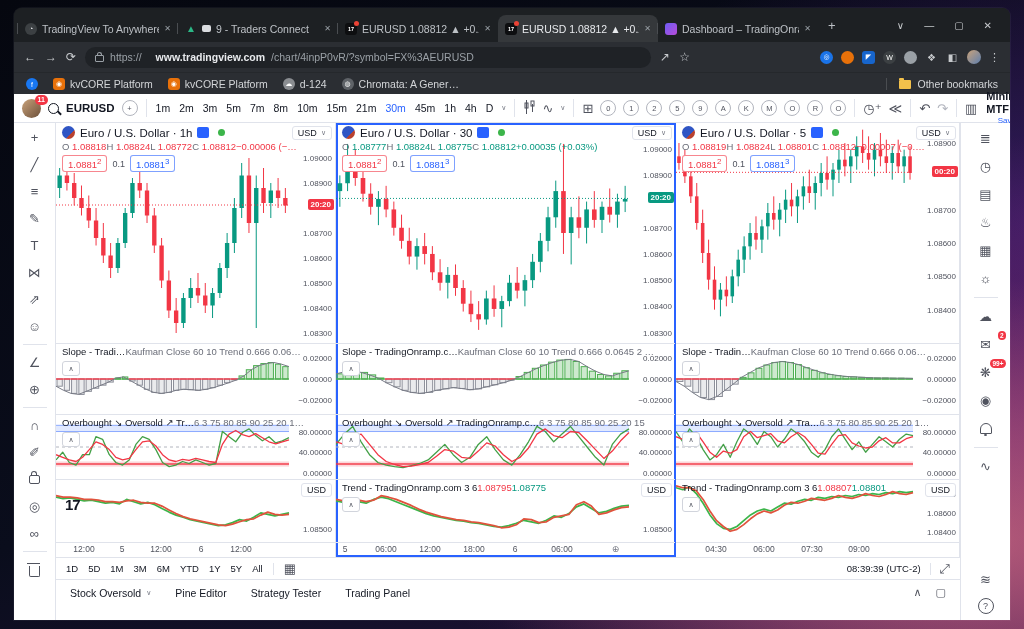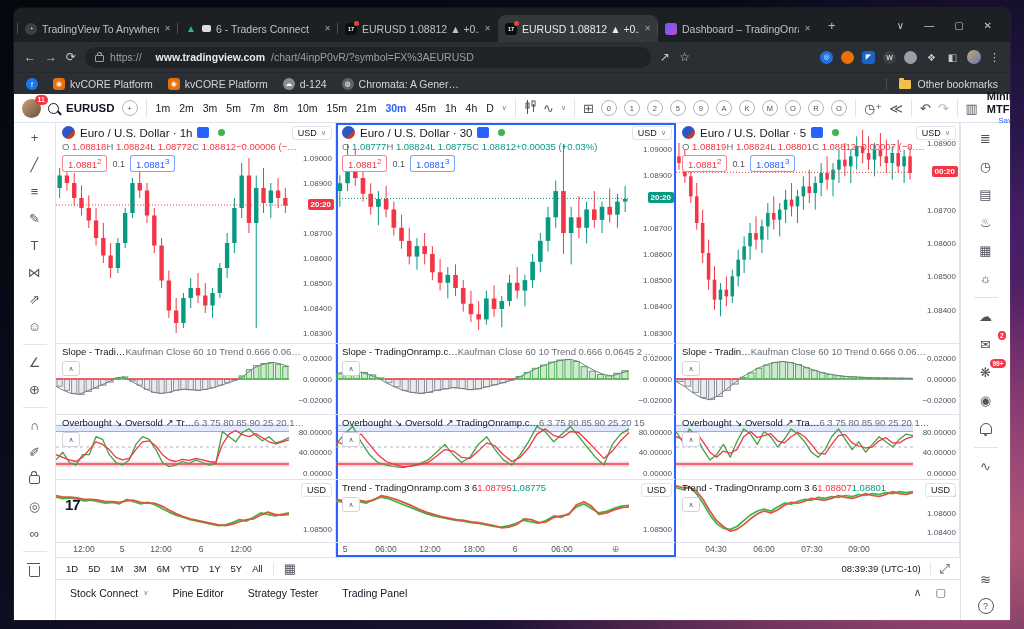--- a/index.html
+++ b/index.html
@@ -45,21 +45,21 @@
 .bm{display:flex;align-items:center;gap:5px;}
 .bmico{width:12px;height:12px;border-radius:3px;display:inline-flex;align-items:center;justify-content:center;font-size:7px;color:#fff;flex:none;}
 .bm-right{margin-left:auto;display:flex;align-items:center;gap:6px;border-left:1px solid #4a4d51;padding-left:12px;}
 .folder{width:12px;height:9px;background:#f3c14b;border-radius:1px;position:relative;}
 .folder::before{content:"";position:absolute;left:0;top:-2px;width:5px;height:2px;background:#f3c14b;border-radius:1px 1px 0 0;}
 
 .tvapp{position:absolute;left:0;right:0;top:86px;bottom:0;background:#fff;color:#131722;}
 .tvtb{height:28px;border-bottom:1px solid #e0e3eb;display:flex;align-items:center;gap:7px;padding:0 8px;font-size:11px;}
 .sep{width:1px;height:18px;background:#e0e3eb;margin:0 1px;flex:none;}
 .tf{font-size:10.5px;color:#131722;padding:0 1px;}
-.tf.active{color:#2962ff;font-weight:bold;}
+.tf.active{color:#2962ff;font-weight:normal;}
 .caret{font-size:7px;color:#787b86;}
 .circ{width:14px;height:14px;border:1px solid #b2b5be;border-radius:50%;display:flex;align-items:center;justify-content:center;font-size:7.5px;color:#50535e;flex:none;}
 .avatar{width:19px;height:19px;border-radius:50%;background:linear-gradient(135deg,#c9a27a,#6b4f3a);position:relative;flex:none;}
 .nbadge{position:absolute;top:-4px;right:-7px;background:#f23645;color:#fff;border-radius:7px;font-size:7px;padding:0 3px;height:10px;line-height:10px;font-weight:bold;}
 .sico{width:9px;height:9px;border:1.5px solid #131722;border-radius:50%;position:relative;flex:none;}
 .sico::after{content:"";position:absolute;width:5px;height:1.5px;background:#131722;transform:rotate(45deg);right:-4px;bottom:-1px;}
 .sym{font-weight:bold;font-size:11.5px;}
 .tbico{color:#50535e;font-size:13px;}
 .layoutname{display:flex;flex-direction:column;align-items:center;line-height:1.2;margin-left:2px;}
 .layoutname .nm{font-size:11px;font-weight:bold;}
@@ -127,21 +127,21 @@
     <div class="tabstrip">
       <div class="tabs" id="tabs">
           <div class="tab">
             <span class="fav f-globe-dark">◔</span>
             <span class="ttl">TradingView To Anywhere - Aut…</span>
             <span class="x">✕</span>
           </div>
           <div class="tab">
             <span class="fav f-triangle">▲</span>
             <span class="bubble"></span>
-            <span class="ttl">6 - Traders Connect</span>
+            <span class="ttl">9 - Traders Connect</span>
             <span class="x">✕</span>
           </div>
           <div class="tab">
             <span class="fav f-tv">17<span class="reddot"></span></span>
             <span class="ttl">EURUSD 1.08812 ▲ +0.25% Algo…</span>
             <span class="x">✕</span>
           </div>
           <div class="tab active">
             <span class="fav f-tv">17<span class="reddot"></span></span>
             <span class="ttl">EURUSD 1.08812 ▲ +0.25% Min…</span>
@@ -954,28 +954,28 @@
               <span>1M</span>
               <span>3M</span>
               <span>6M</span>
               <span>YTD</span>
               <span>1Y</span>
               <span>5Y</span>
               <span>All</span>
               <span class="rb-sep"></span>
               <span class="tbico">▦</span>
               <span class="rt">
-                <span>08:39:39 (UTC-10)</span>
+                <span>08:39:39 (UTC-2)</span>
                 <span class="rb-sep"></span>
                 <span class="tbico">⤢</span>
               </span>
             </div>
           <div class="bottompanel" id="bottompanel">
               <span class="bp-item">
-                <span>Stock Connect</span>
+                <span>Stock Oversold</span>
                 <span class="caret">∨</span>
               </span>
               <span class="bp-item">
                 <span>Pine Editor</span>
               </span>
               <span class="bp-item">
                 <span>Strategy Tester</span>
               </span>
               <span class="bp-item">
                 <span>Trading Panel</span>

